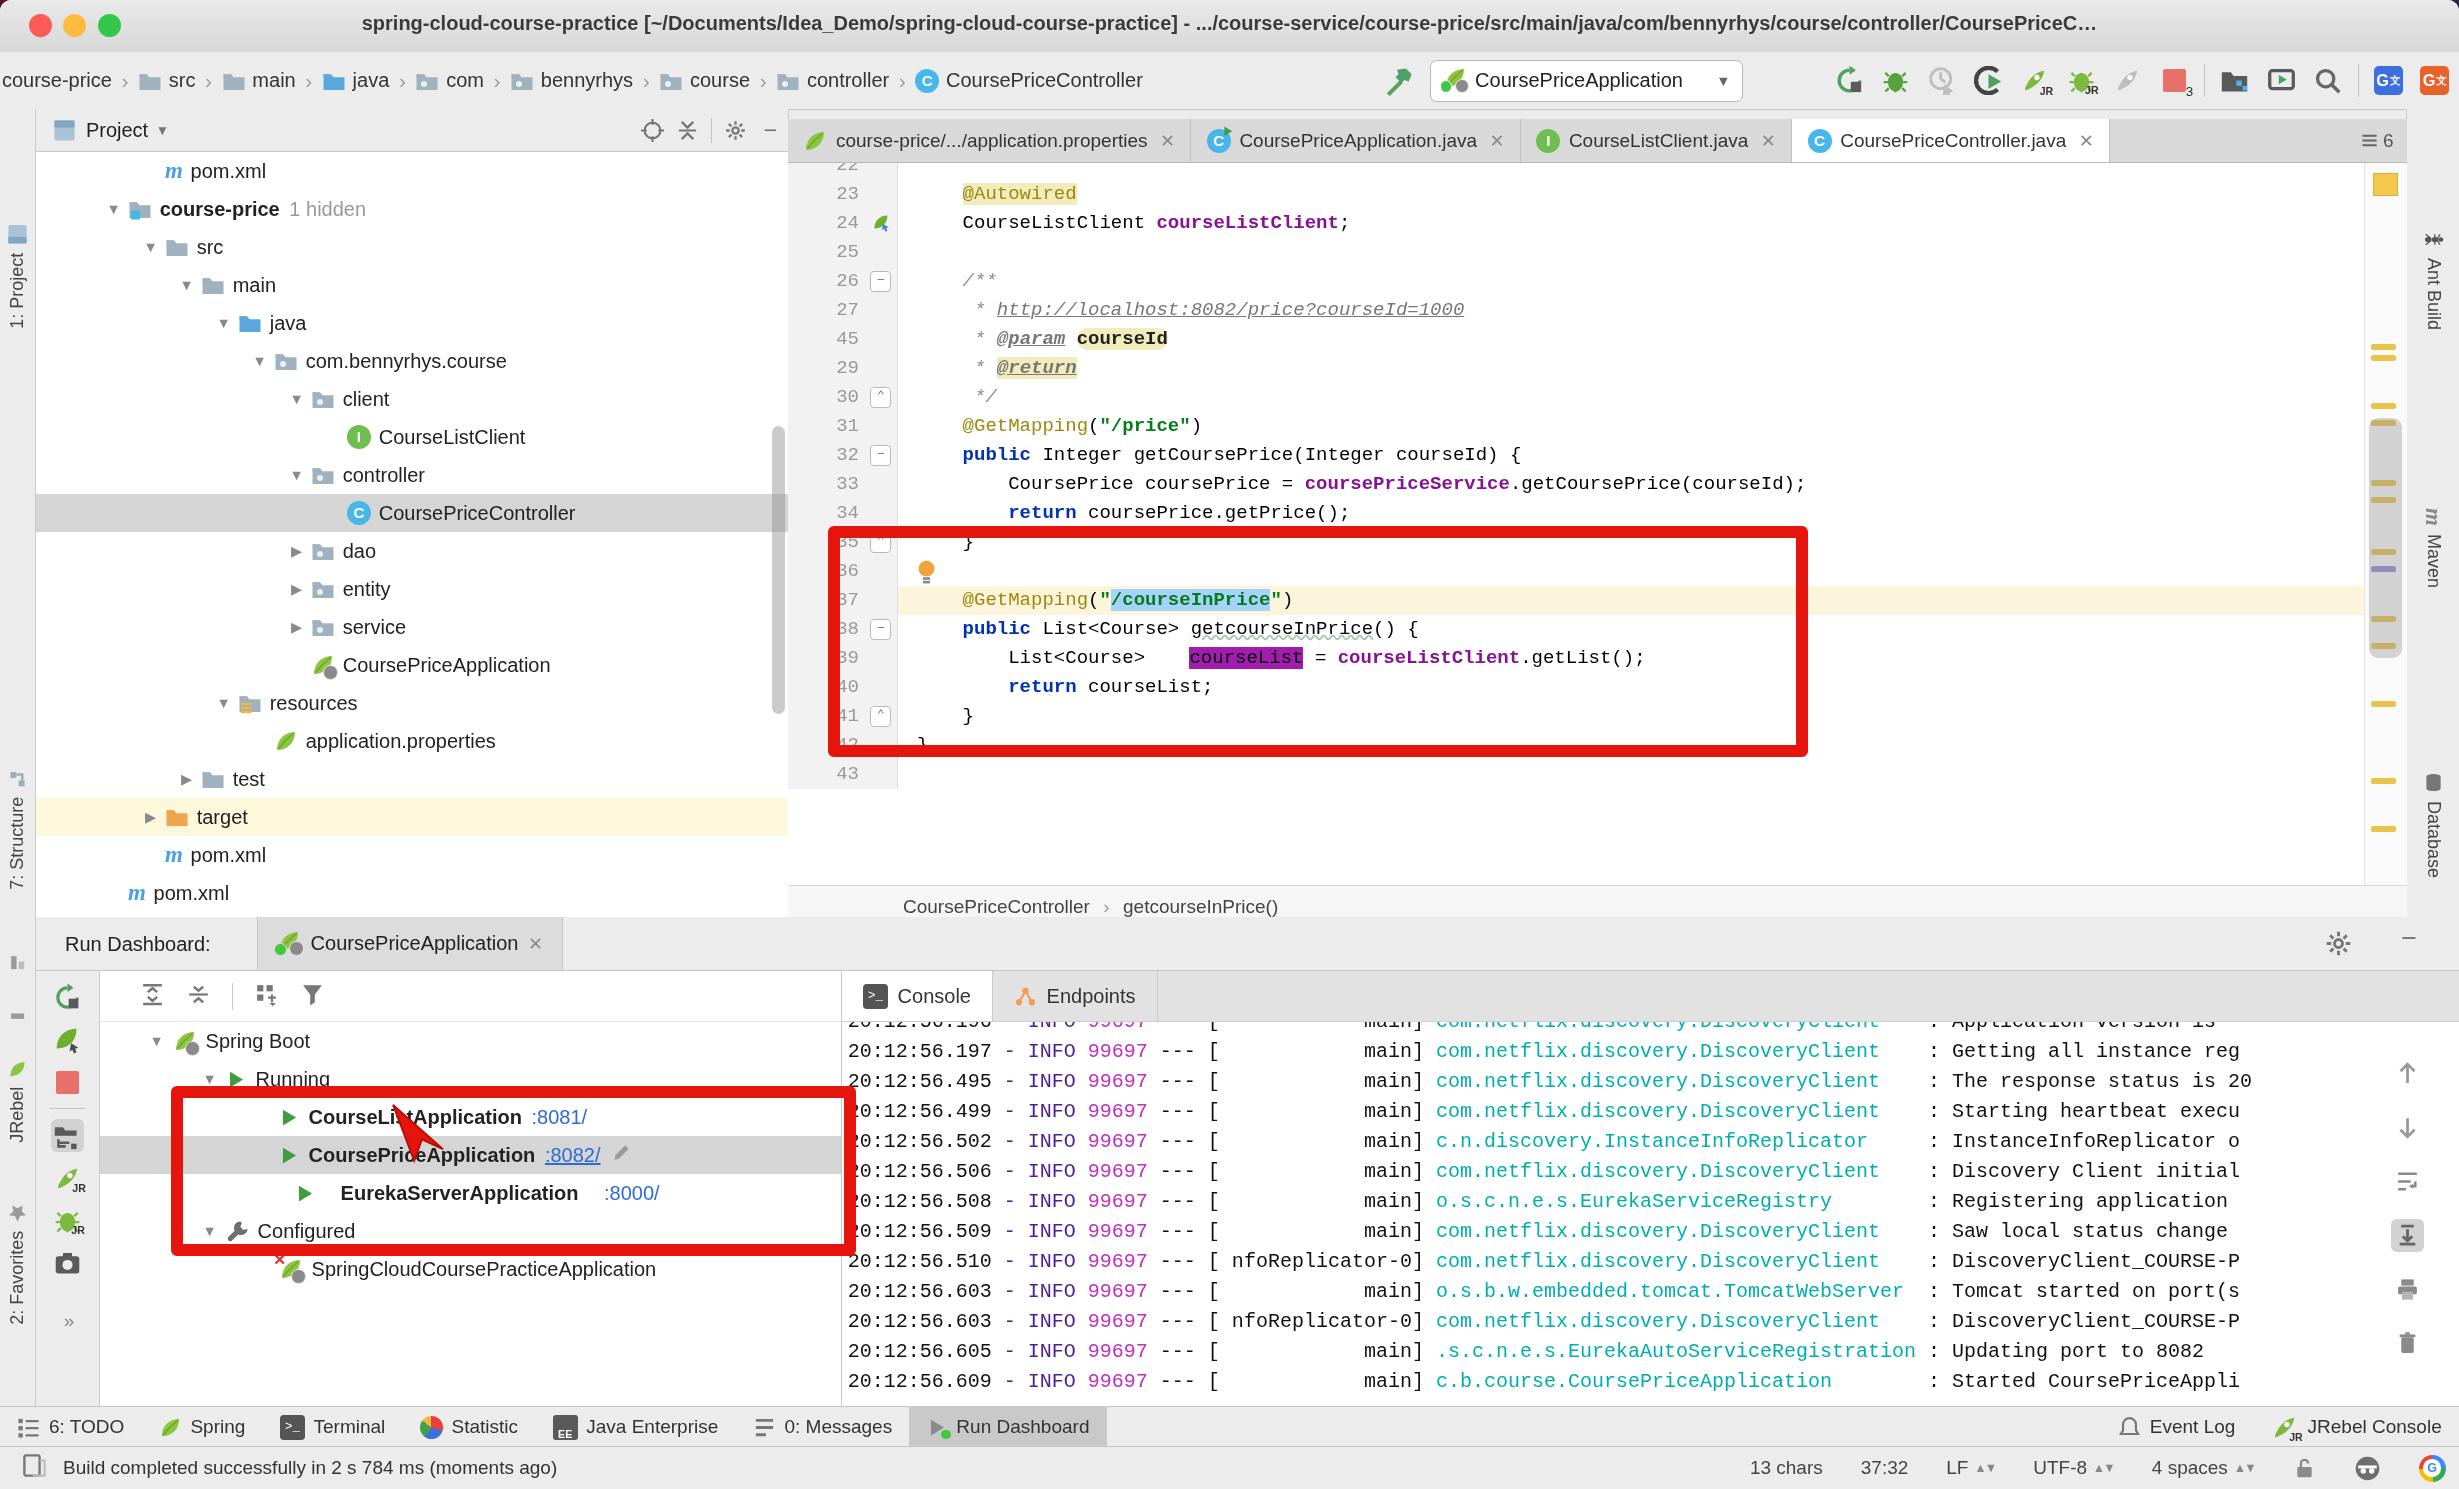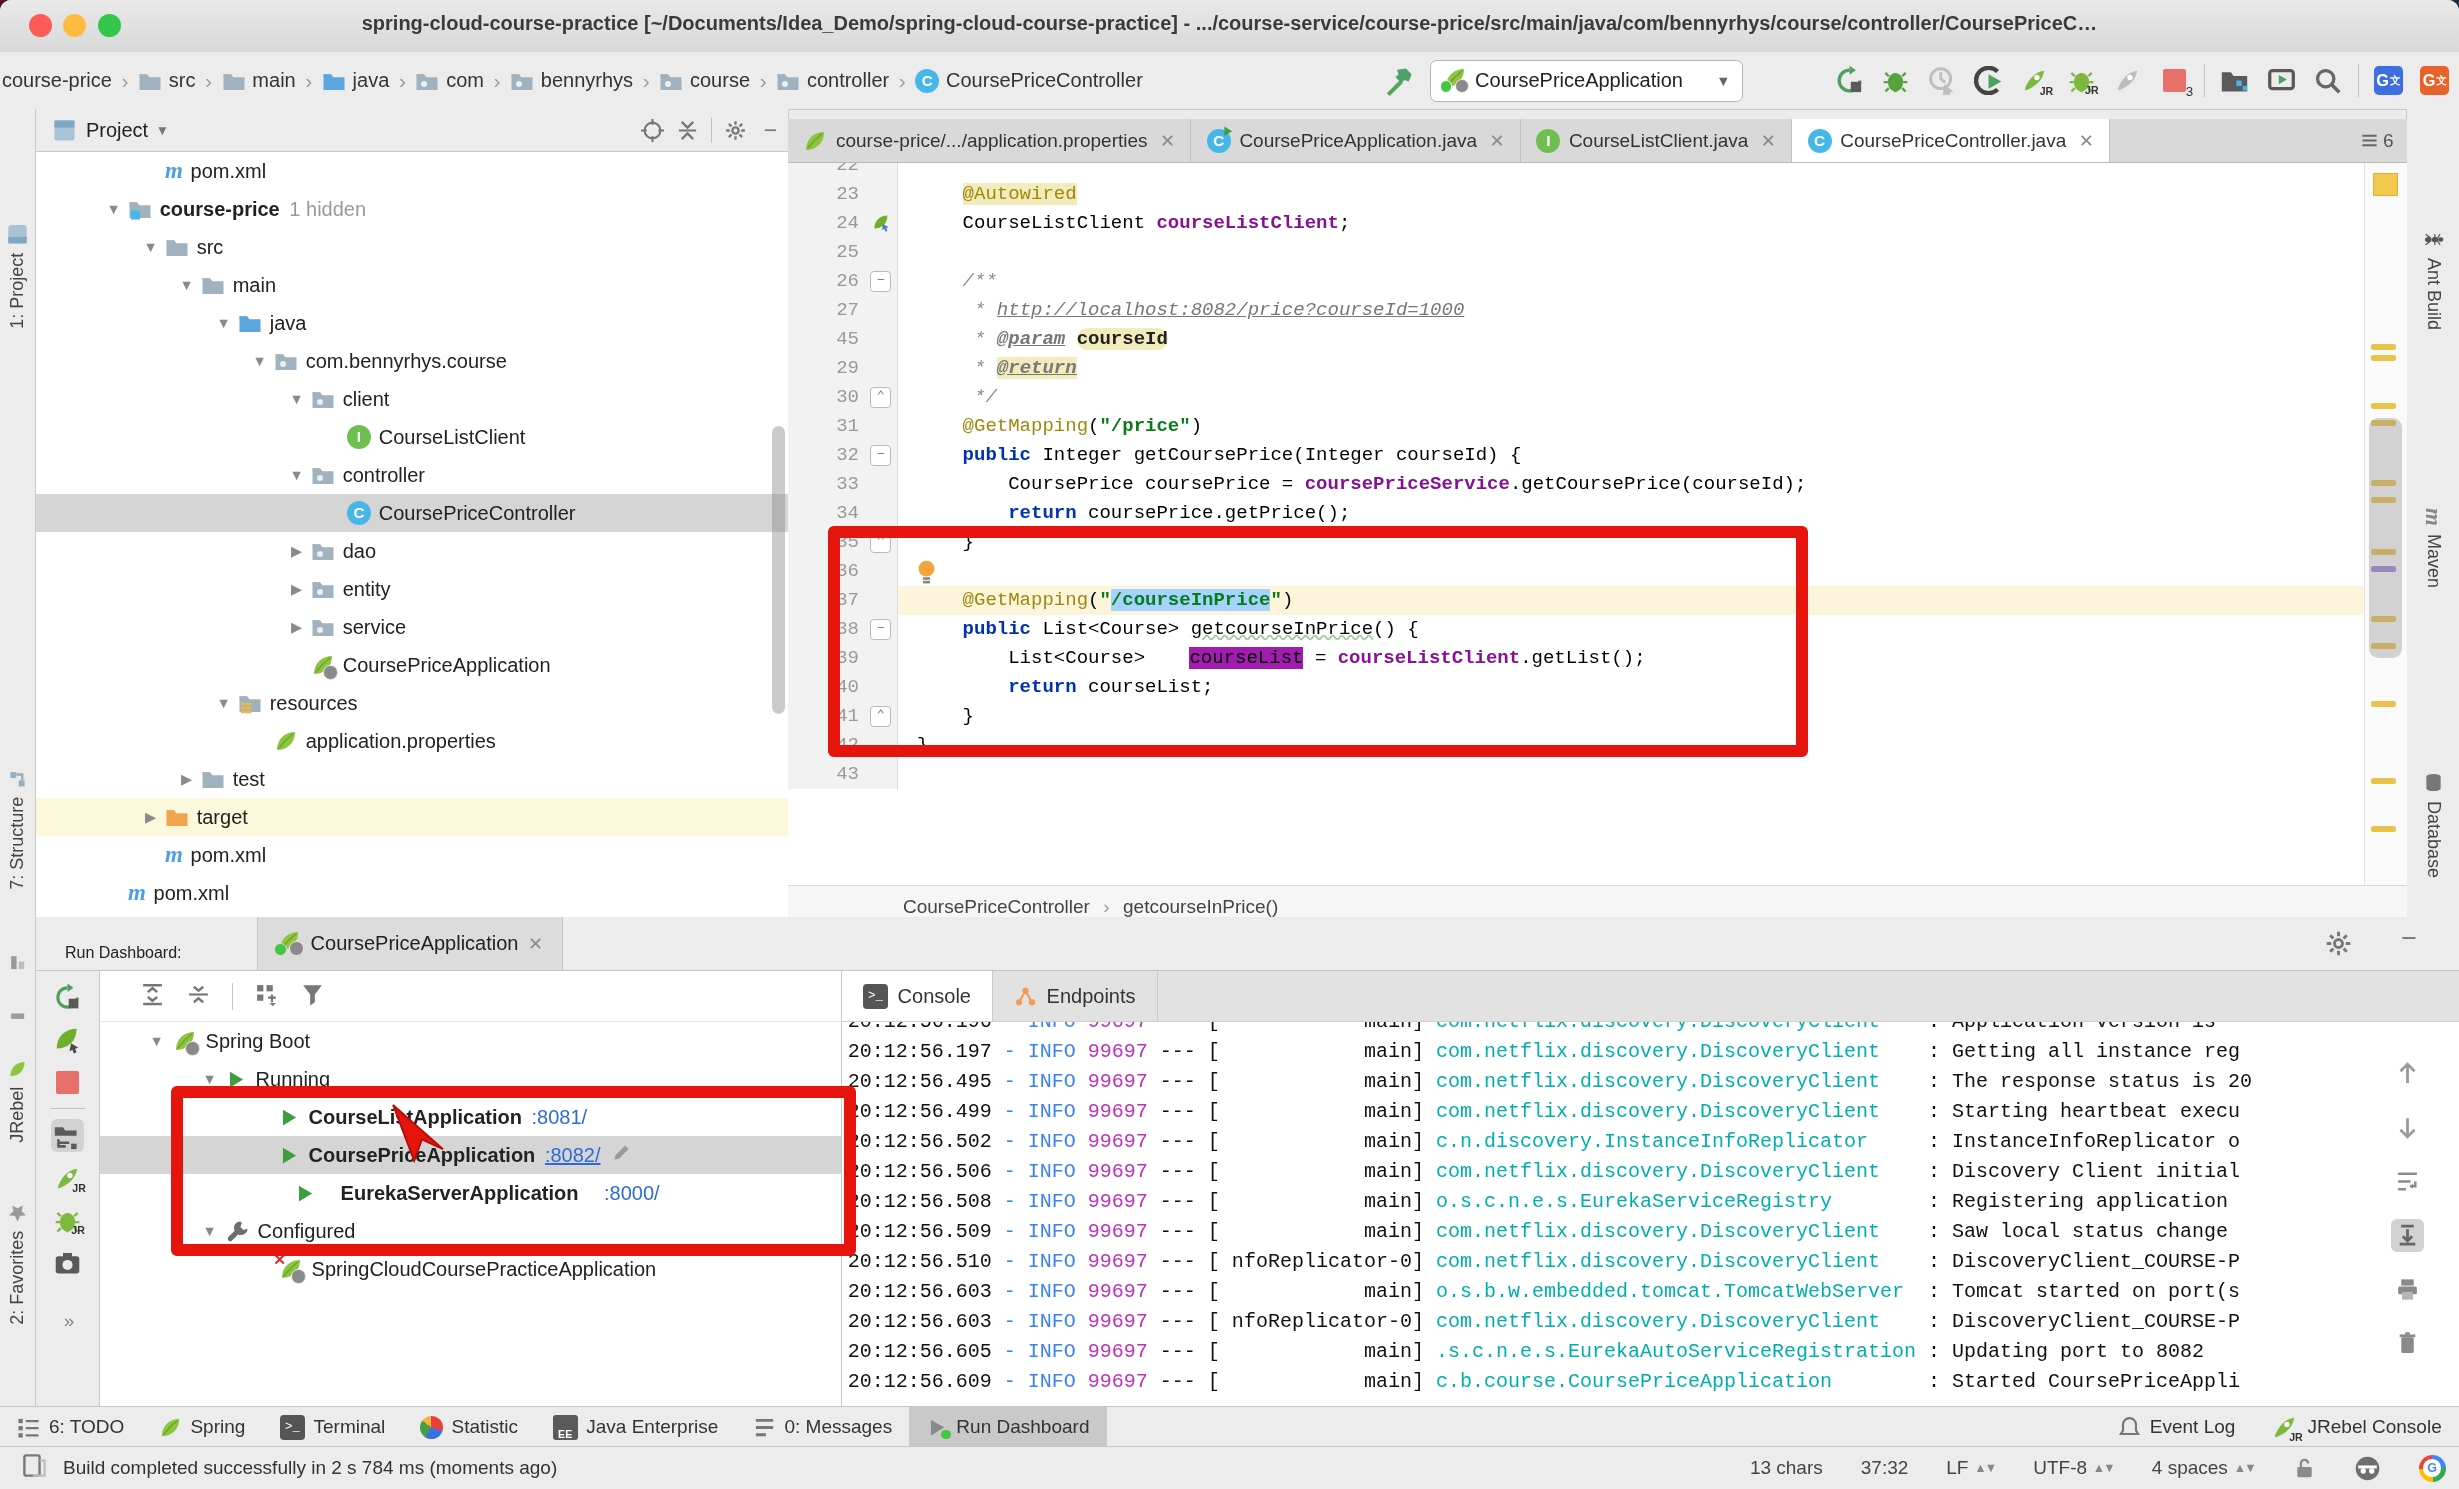--- a/index.html
+++ b/index.html
@@ -63,21 +63,21 @@
   .tk-doctagbg{color:#777;font-style:italic;font-weight:bold;text-decoration:underline;background:#F2EBBC;}
   .tk-docparam{color:#222;font-weight:bold;background:#F2EBBC;border-radius:11px;}
   .tk-sel{background:#A6D2FF;color:#067D17;font-weight:bold;}
   .tk-hl{background:#a21caf;margin-left:33px;}
   .tk-wavy{text-decoration:underline wavy #A9C6A9;}
   .estripe{position:absolute;right:0;top:44px;width:42px;bottom:42px;background:#FAFAFA;border-left:1px solid #E3E3E3;}
   .etick{position:absolute;left:5.8px;width:25px;height:5.8px;border-radius:1.9px;}
   .ecrumb{position:absolute;left:0;right:0;bottom:0;height:42px;background:#F6F6F6;border-top:1px solid #D8D8D8;display:flex;align-items:center;padding-left:115px;font-size:19px;color:#444;gap:13.4px;}
   
   .rd-head{position:absolute;left:36px;top:917px;right:0;height:53px;background:#ECECEC;border-bottom:1px solid #C6C6C6;}
-  .rd-title{position:absolute;left:29px;top:27px;font-size:16px;color:#222;}
+  .rd-title{position:absolute;left:29px;top:16px;font-size:20px;color:#222;}
   .rd-tab{position:absolute;left:221px;top:0;height:100%;background:#DCDCDC;border-left:1px solid #C6C6C6;border-right:1px solid #C6C6C6;display:flex;align-items:center;gap:9.6px;padding:0 19px;font-size:20px;color:#222;}
   .rd-body{position:absolute;left:36px;top:971px;right:0;height:435px;background:#fff;}
   .rd-icol{position:absolute;left:0;top:0;width:63px;height:100%;background:#ECECEC;border-right:1px solid #C9C9C9;}
   .rd-icol .tbi{margin:9.6px auto 8.6px;}
   .icol-div{width:35px;height:1px;background:#C2C2C2;margin:9.6px auto;}
   .tbi.selbg{background:#D2D2D2;border-radius:5.8px;}
   .rd-tree{position:absolute;left:64px;top:0;width:741px;height:100%;border-right:1px solid #C9C9C9;overflow:hidden;}
   .rd-toolrow{height:50px;display:flex;align-items:center;gap:21px;padding-left:40px;border-bottom:1px solid #E6E6E6;}
   .rrow{height:38px;display:flex;align-items:center;font-size:20px;color:#222;white-space:nowrap;}
   .rrow.sel{background:#D5D5D5;}
@@ -86,21 +86,21 @@
   .rrow .lbl.b{font-weight:bold;}
   .port{color:#2E6BD6;margin-left:9.6px;}
   .port.u{text-decoration:underline;}
   
   .console{position:absolute;left:806px;top:0;right:0;height:100%;}
   .con-tabs{position:absolute;left:0;top:0;right:0;height:50px;background:#E2E2E2;border-bottom:1px solid #CFCFCF;display:flex;}
   .ctab{display:flex;align-items:center;gap:9.6px;padding:0 21px;font-size:20px;color:#333;border-right:1px solid #C9C9C9;}
   .ctab.active{background:#fff;}
   .con-log{position:absolute;left:5.8px;top:51px;right:77px;bottom:0;overflow:hidden;font:20px "Liberation Mono",monospace;line-height:30px;white-space:pre;}
   .con-log .inner{margin-top:-15.4px;}
-  .lg-g{color:#3b82f6;}
+  .lg-g{color:#4c1d95;}
   .lg-pid{color:#BE30BE;}
   .lg-lg{color:#00AEAE;}
   .lg-t,.lg-p{color:#111;}
   .con-strip{position:absolute;right:29px;top:51px;width:46px;bottom:0;display:flex;flex-direction:column;align-items:center;gap:21px;padding-top:35px;}
   .cs-ic{width:33px;height:33px;display:flex;align-items:center;justify-content:center;color:#8a8a8a;}
   .cs-ic.selbg{background:#D2D2D2;border-radius:5.8px;}
   
   .bbar{position:absolute;left:0;bottom:42px;width:100%;height:40px;background:#ECECEC;border-top:1px solid #C6C6C6;display:flex;align-items:flex-end;font-size:19px;color:#333;}
   .bitem{display:flex;align-items:center;gap:8.6px;padding:0 17.3px;height:100%;}
   .bitem.active{background:#C9C9C9;}

